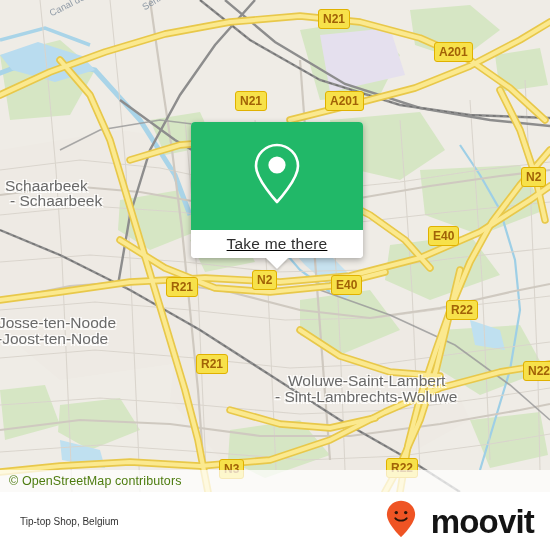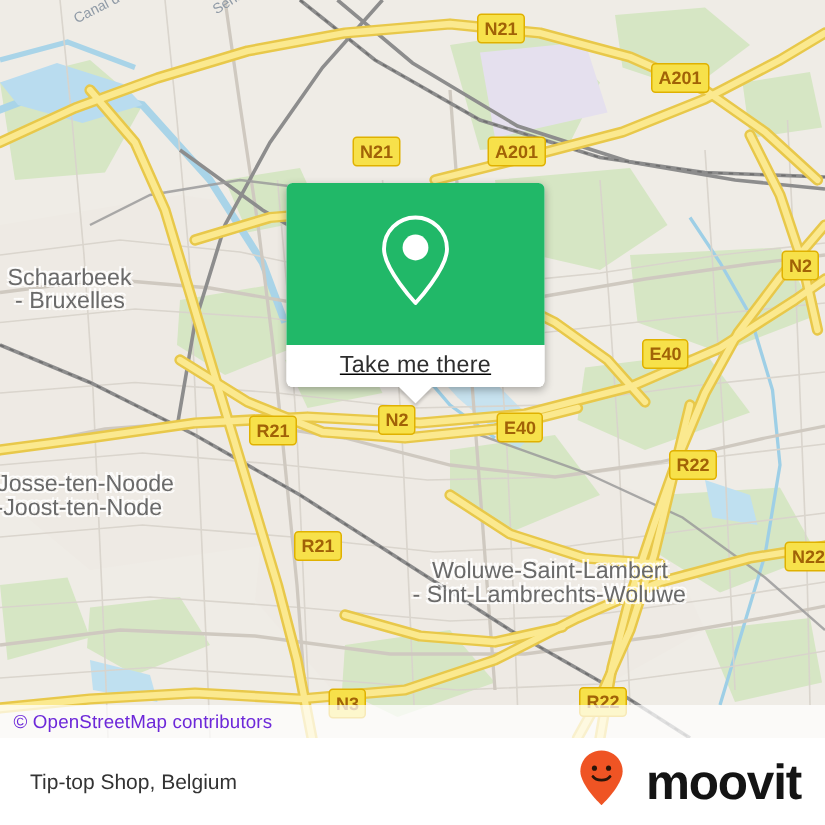--- a/index.html
+++ b/index.html
@@ -18,21 +18,21 @@
   }
   .map svg{position:absolute;left:0;top:0;}
 
   
   .attrib{
     position:absolute;left:0;bottom:0;width:550px;height:22px;
     background:rgba(255,255,255,0.72);
     display:flex;align-items:center;
   }
   .attrib span{
-    font-size:12.5px;color:#6d28d9;padding-left:9px;letter-spacing:.1px;
+    font-size:12.5px;color:#4d7c0f;padding-left:9px;letter-spacing:.1px;
   }
 
   
   .plabel{
     position:absolute;color:#6a6a6a;font-size:15.5px;line-height:15px;
     text-shadow:-1.5px -1.5px 0 rgba(255,255,255,.85),1.5px -1.5px 0 rgba(255,255,255,.85),
                 -1.5px 1.5px 0 rgba(255,255,255,.85),1.5px 1.5px 0 rgba(255,255,255,.85);
     white-space:nowrap;
   }
 
@@ -70,21 +70,21 @@
     filter:drop-shadow(0 2px 1px rgba(0,0,0,.18));
   }
 
   
   .footer{
     position:absolute;left:0;top:492px;width:550px;height:58px;
     background:#ffffff;overflow:hidden;
   }
   .footer-title{
     position:absolute;left:20px;top:50%;transform:translateY(-50%);
-    font-size:14px;color:#333333;white-space:nowrap;
+    font-size:10px;color:#333333;white-space:nowrap;
   }
   .brand{
     position:absolute;right:16px;top:50%;transform:translateY(-50%);
     display:flex;align-items:center;gap:15px;
   }
   .brand-word{
     font-size:33px;font-weight:bold;color:#141414;letter-spacing:-0.8px;line-height:1;
   }
 </style>
 </head>
@@ -223,21 +223,21 @@
           <path d="M500,90 L520,130 L535,175 L545,220"></path>
           <path d="M330,195 L370,215 L405,240 L430,268"></path>
         </g>
       </g>
     </svg>
 
     <div class="watlabel" style="left:50px;top:8px;transform:rotate(-27deg);transform-origin:left center;">Canal de Bruxelles à l'Escaut</div>
     <div class="watlabel" style="left:143px;top:2px;transform:rotate(-32deg);transform-origin:left center;">Senne</div>
 
     <div class="plabel" style="left:5px;top:178px;">Schaarbeek</div>
-    <div class="plabel" style="left:10px;top:193px;">- Bruxelles</div>
+    <div class="plabel" style="left:10px;top:193px;">- Schaarbeek</div>
     <div class="plabel" style="left:-2px;top:315px;">Josse-ten-Noode</div>
     <div class="plabel" style="left:-3px;top:331px;">-Joost-ten-Node</div>
     <div class="plabel" style="left:288px;top:373px;">Woluwe-Saint-Lambert</div>
     <div class="plabel" style="left:275px;top:389px;">- Sint-Lambrechts-Woluwe</div>
 
     <div class="shield" style="left:318px;top:9px;">N21</div>
     <div class="shield" style="left:434px;top:42px;">A201</div>
     <div class="shield" style="left:235px;top:91px;">N21</div>
     <div class="shield" style="left:325px;top:91px;">A201</div>
     <div class="shield" style="left:521px;top:167px;">N2</div>

